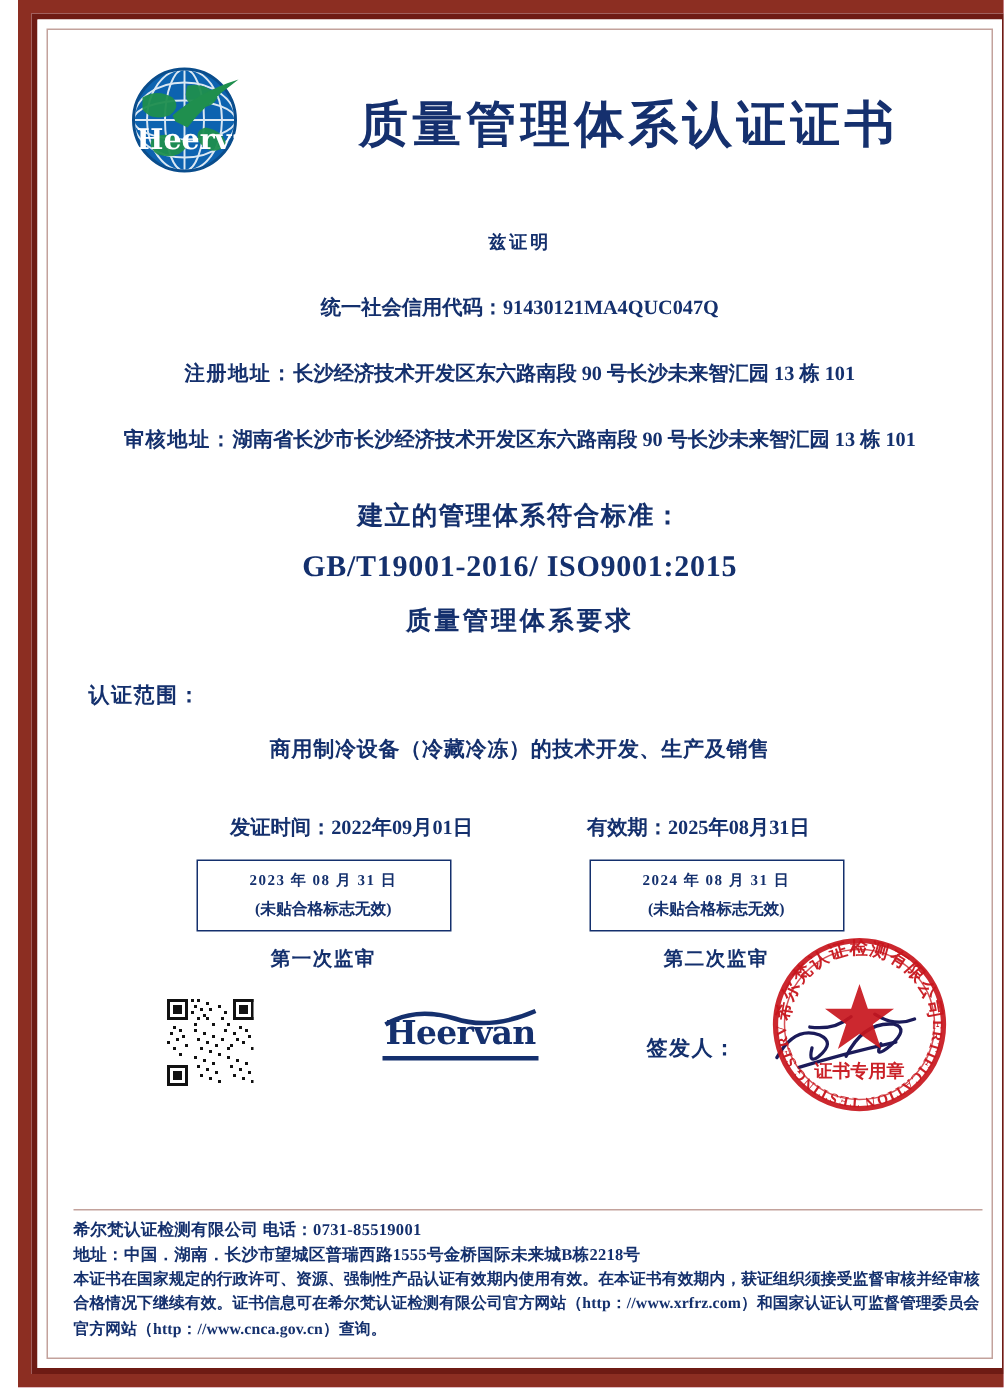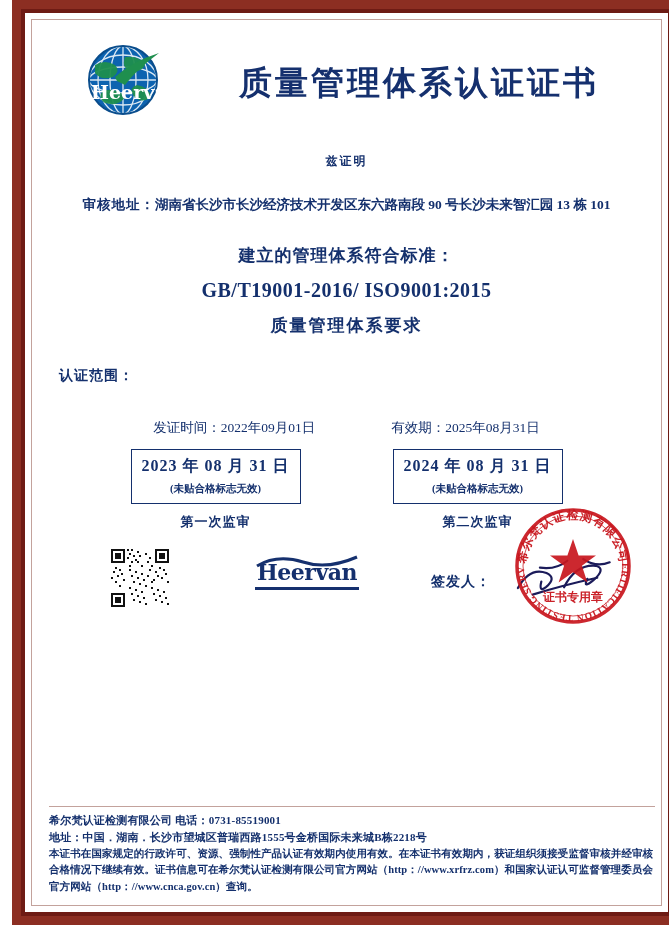--- a/index.html
+++ b/index.html
@@ -185,39 +185,39 @@
     letter-spacing: 0.5px;
   }
 
   
   .dates-row {
     margin-top: 34px;
     display: flex;
     justify-content: center;
     gap: 76px;
     font-size: 13.5px;
-    font-weight: normal;
+    font-weight: bold;
     color: #14306d;
   }
 
   
   .surv-row {
     margin-top: 12px;
     display: flex;
     justify-content: center;
     gap: 92px;
   }
   .surv-col { width: 170px; text-align: center; }
   .surv-box {
     border: 1px solid #14306d;
     padding: 6px 4px 7px;
     color: #14306d;
   }
   .surv-date {
-    font-size: 16px;
+    font-size: 10px;
     font-weight: bold;
     letter-spacing: 1px;
   }
   .surv-note {
     margin-top: 5px;
     font-size: 10.5px;
     font-weight: bold;
   }
   .surv-caption {
     margin-top: 9px;
@@ -360,31 +360,38 @@
           <text x="20" y="58" font-family="DejaVu Serif, serif" font-size="19" font-weight="bold" fill="#ffffff">Heervan</text>
         </svg>
       </div>
       <div class="main-title">质量管理体系认证证书</div>
     </div>
 
 
     <div class="hereby">兹证明</div>
 
 
-
+    <div class="credit-code">
+      <span>统一社会信用代码：</span><span>91430121MA4QUC047Q</span>
+    </div>
+
+    <div class="addr-row">
+      <span class="lbl">注册地址：</span><span>长沙经济技术开发区东六路南段 90 号长沙未来智汇园 13 栋 101</span>
+    </div>
 
     <div class="addr-row">
       <span class="lbl">审核地址：</span><span>湖南省长沙市长沙经济技术开发区东六路南段 90 号长沙未来智汇园 13 栋 101</span>
     </div>
 
     <div class="standard-head">建立的管理体系符合标准：</div>
     <div class="standard-code">GB/T19001-2016/ ISO9001:2015</div>
     <div class="standard-sub">质量管理体系要求</div>
 
     <div class="scope-label">认证范围：</div>
+    <div class="scope-text">商用制冷设备（冷藏冷冻）的技术开发、生产及销售</div>
 
     <div class="dates-row">
       <div>
         <span>发证时间：</span><span>2022年09月01日</span>
       </div>
       <div>
         <span>有效期：</span><span>2025年08月31日</span>
       </div>
     </div>
 

